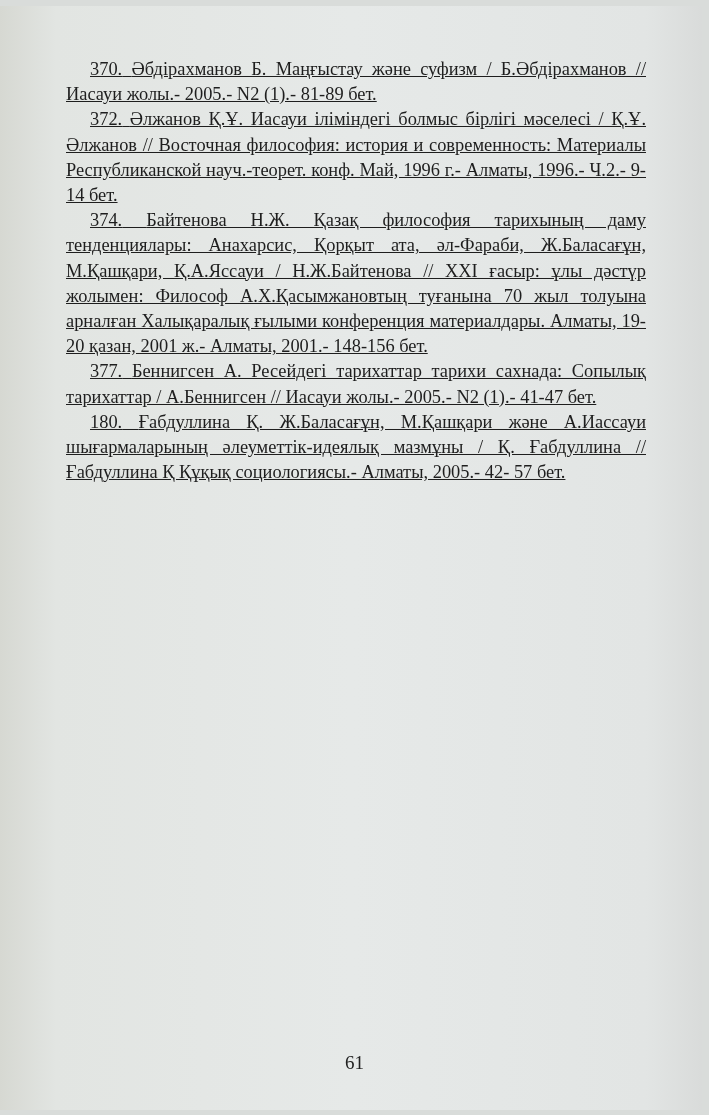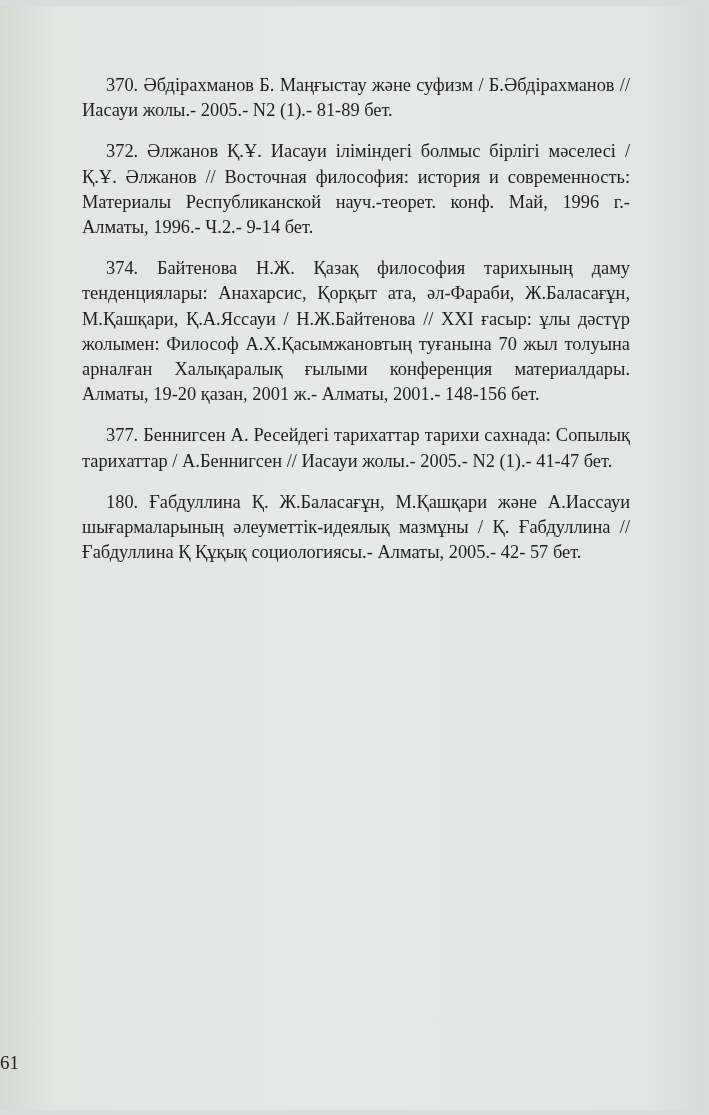--- a/index.html
+++ b/index.html
@@ -12,26 +12,28 @@
     position: absolute; left: 0; top: 6px; width: 702px; height: 1104px;
     background: linear-gradient(90deg, #d6d8d2 0%, #e2e5e2 8%, #e6e9e8 50%, #e2e5e4 92%, #d9dbda 100%);
   }
   .text-block {
     position: absolute; left: 66px; top: 51px; width: 580px;
     font-family: "Liberation Serif", serif;
     font-size: 18.4px; line-height: 25.2px;
     color: #1e1e1e;
   }
   .entry {
-    margin: 16px; text-align: justify; text-indent: 24px;
+    margin: 0; text-align: justify; text-indent: 24px;
     hyphens: none;
+    text-decoration: underline;
   }
   .entry .num { }
   .page-number {
     position: absolute; left: 0; width: 709px; top: 1052px;
+    text-align: center;
     font-family: "Liberation Serif", serif; font-size: 19px; color: #222;
   }
 </style>
 </head>
 <body>
 
 <div class="page">
   <div class="text-block">
     <p class="entry"><span class="num">370.</span> <span>Әбдірахманов Б. Маңғыстау және суфизм / Б.Әбдірахманов // Иасауи жолы.- 2005.- N2 (1).- 81-89 бет.</span></p>
     <p class="entry"><span class="num">372.</span> <span>Әлжанов Қ.Ұ. Иасауи іліміндегі болмыс бірлігі мәселесі / Қ.Ұ. Әлжанов // Восточная философия: история и современность: Материалы Республиканской науч.-теорет. конф. Май, 1996 г.- Алматы, 1996.- Ч.2.- 9-14 бет.</span></p>

